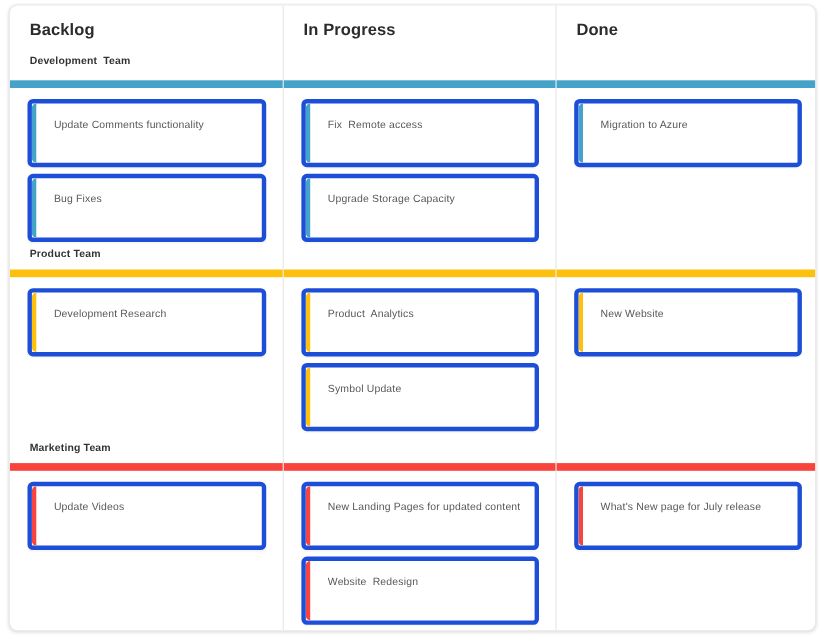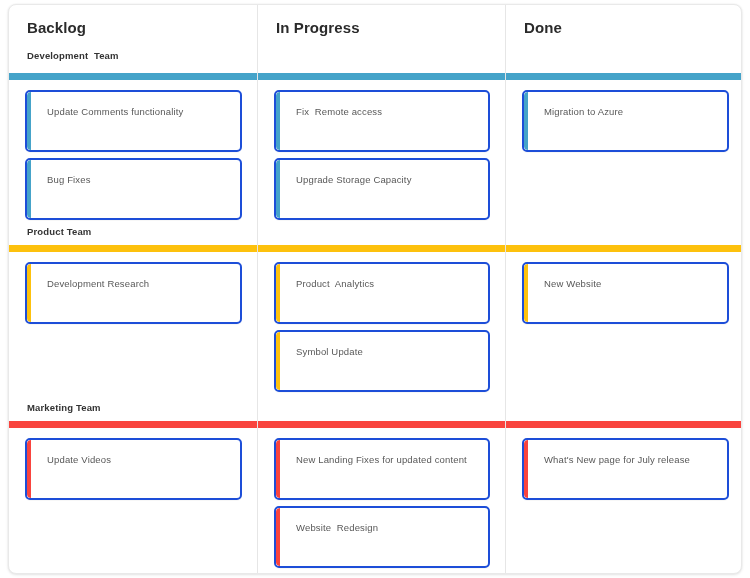--- a/index.html
+++ b/index.html
@@ -119,21 +119,21 @@
     white-space: pre;
     z-index: 3;
   }
 
   
   .card {
     position: absolute;
     left: 16px;
     height: 62px;
     background: #ffffff;
-    border: 2px solid #1d4ed8;
+    border: 4px solid #1d4ed8;
     border-radius: 5px;
     box-shadow: 0 1px 1px rgba(0,0,0,0.035);
     overflow: hidden;
   }
   .lane-col.c0 .card { width: 217px; }
   .lane-col.c1 .card { width: 216px; }
   .lane-col.c2 .card { width: 207px; }
 
   .card .accent {
     position: absolute;
@@ -260,21 +260,21 @@
     <div class="lane-col c0">
       <div class="card row0">
         <div class="accent" style="background: rgb(249, 68, 62);"></div>
         <div class="card-text">Update Videos</div>
       </div>
     </div>
 
     <div class="lane-col c1">
       <div class="card row0">
         <div class="accent" style="background: rgb(249, 68, 62);"></div>
-        <div class="card-text">New Landing Fixes for updated content</div>
+        <div class="card-text">New Landing Pages for updated content</div>
       </div>
       <div class="card row1">
         <div class="accent" style="background: rgb(249, 68, 62);"></div>
         <div class="card-text">Website  Redesign</div>
       </div>
     </div>
 
     <div class="lane-col c2">
       <div class="card row0">
         <div class="accent" style="background: rgb(249, 68, 62);"></div>

